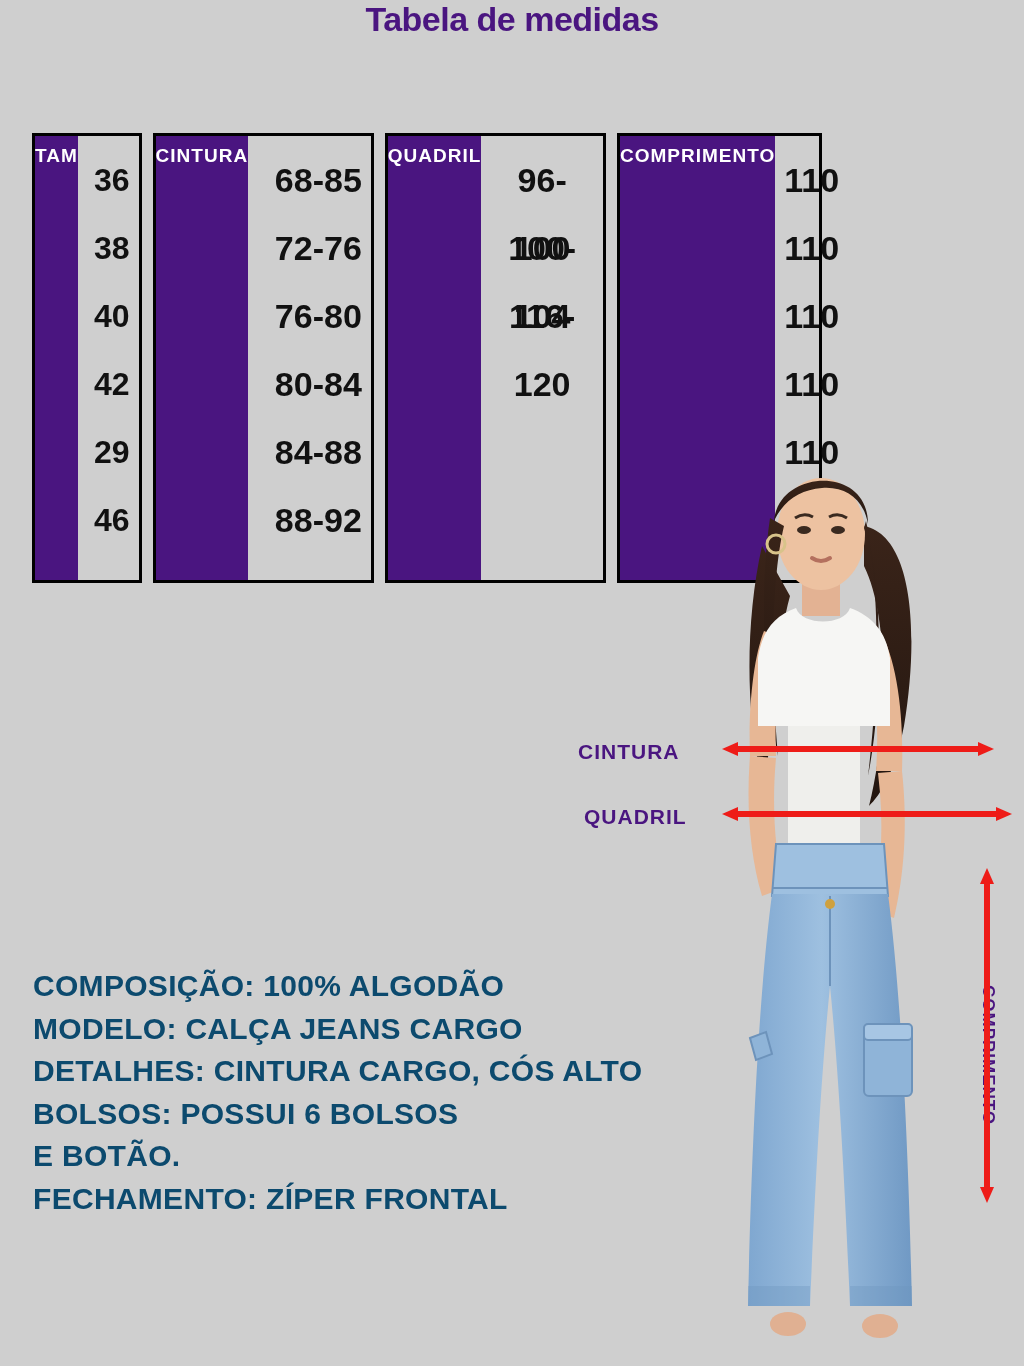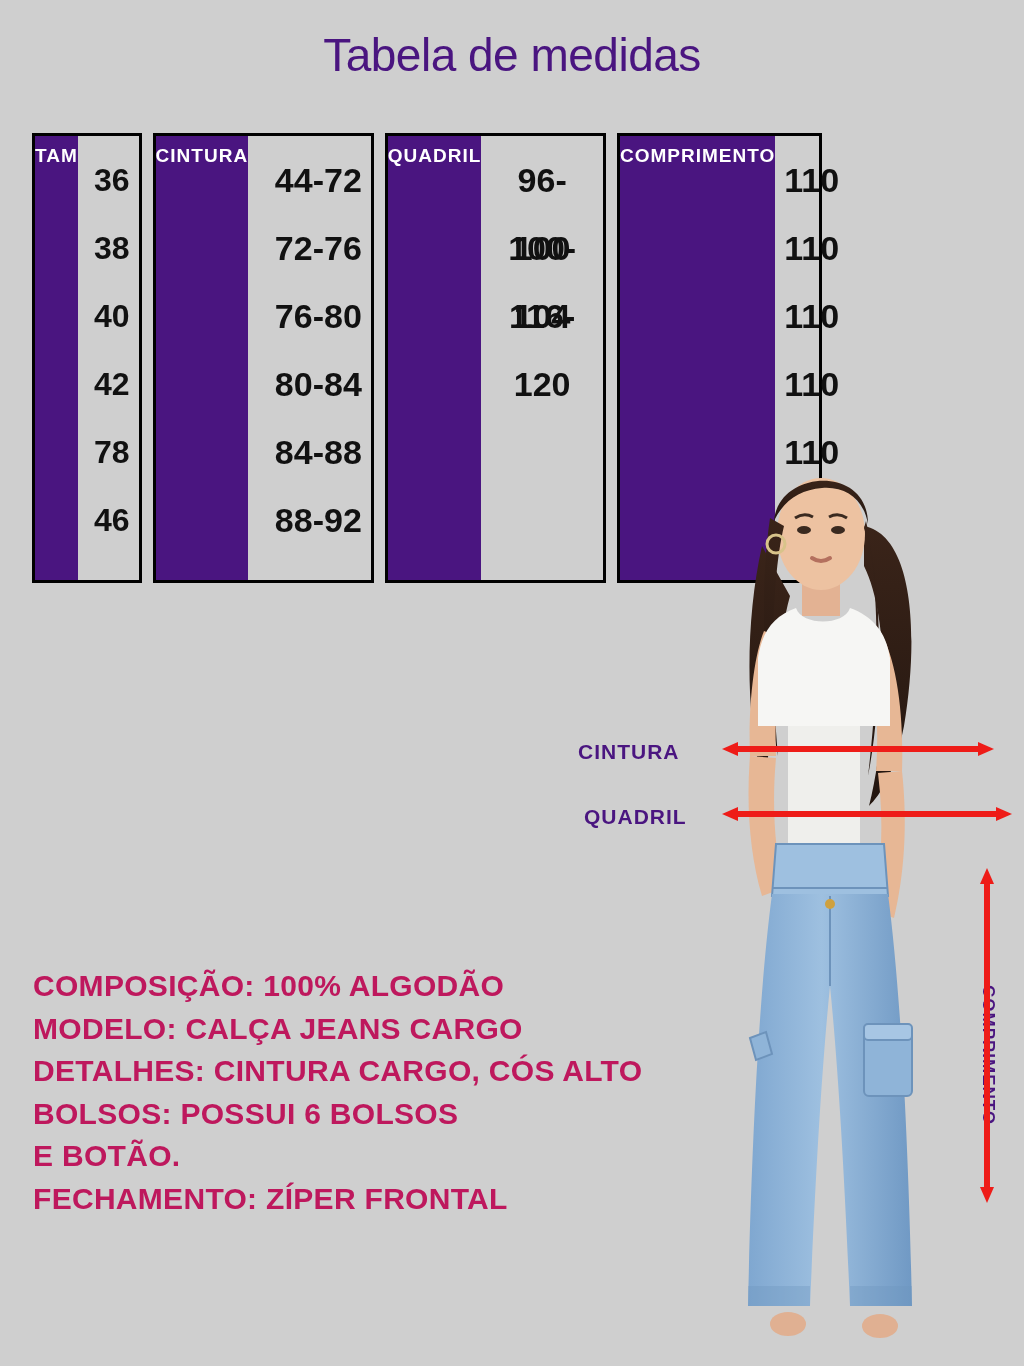--- a/index.html
+++ b/index.html
@@ -9,25 +9,24 @@
     height: 1366px;
     background: #cfcfcf;
     font-family: "Liberation Sans", sans-serif;
     position: relative;
     overflow: hidden;
   }
 
   
   .title {
     text-align: center;
-    font-size: 46px;
-    font-weight: normal;
+    font-size: 34px;
+    font-weight: bold;
     color: #4a1580;
     letter-spacing: -0.5px;
-    padding-top: 28px;
   }
 
   
   .table-wrap {
     position: absolute;
     top: 133px;
     left: 32px;
     width: 790px;
     display: flex;
     gap: 11px;
@@ -68,21 +67,21 @@
     font-weight: bold;
     color: #111111;
   }
   .col-tam .cell { font-size: 32px; }
 
   
   .specs {
     position: absolute;
     left: 33px;
     top: 965px;
-    color: #be185d;
+    color: #0c4a6e;
     font-size: 30px;
     font-weight: bold;
     line-height: 1.42;
     letter-spacing: 0.3px;
   }
   .specs div { white-space: nowrap; }
 
   
   .photo {
     position: absolute;
@@ -132,29 +131,29 @@
 
 <div class="table-wrap">
 
   <div class="col col-tam">
     <div class="col-head">TAM</div>
     <div class="col-body">
       <div class="cell">36</div>
       <div class="cell">38</div>
       <div class="cell">40</div>
       <div class="cell">42</div>
-      <div class="cell">78</div>
+      <div class="cell">29</div>
       <div class="cell">46</div>
     </div>
   </div>
 
   <div class="col col-cintura">
     <div class="col-head">CINTURA</div>
     <div class="col-body">
-      <div class="cell">44-72</div>
+      <div class="cell">68-85</div>
       <div class="cell">72-76</div>
       <div class="cell">76-80</div>
       <div class="cell">80-84</div>
       <div class="cell">84-88</div>
       <div class="cell">88-92</div>
     </div>
   </div>
 
   <div class="col col-quadril">
     <div class="col-head">QUADRIL</div>

